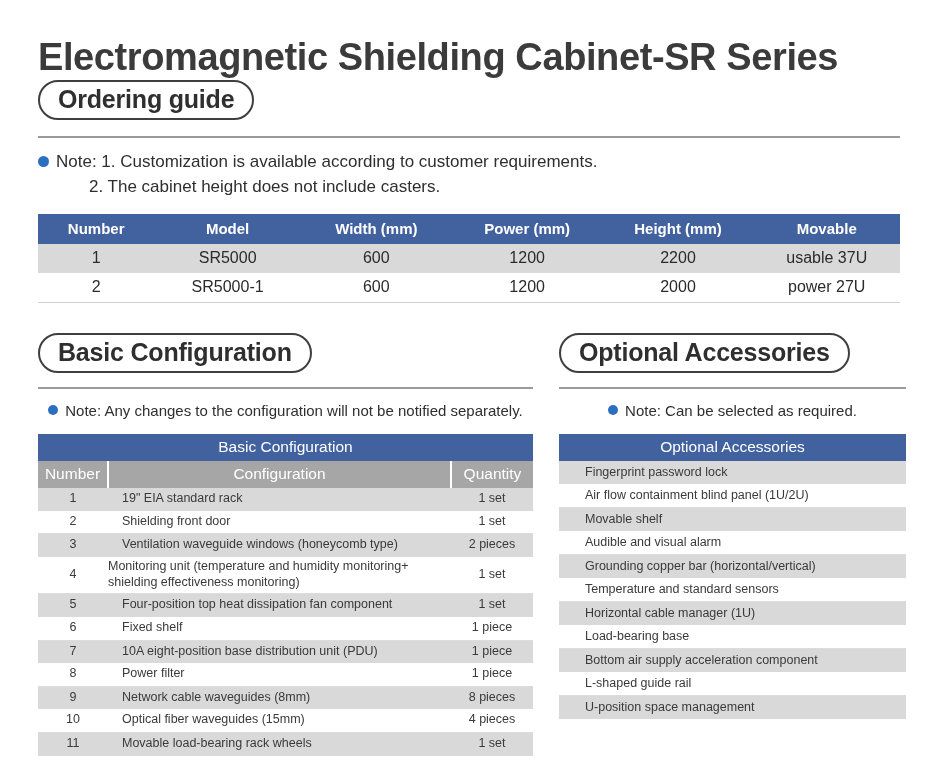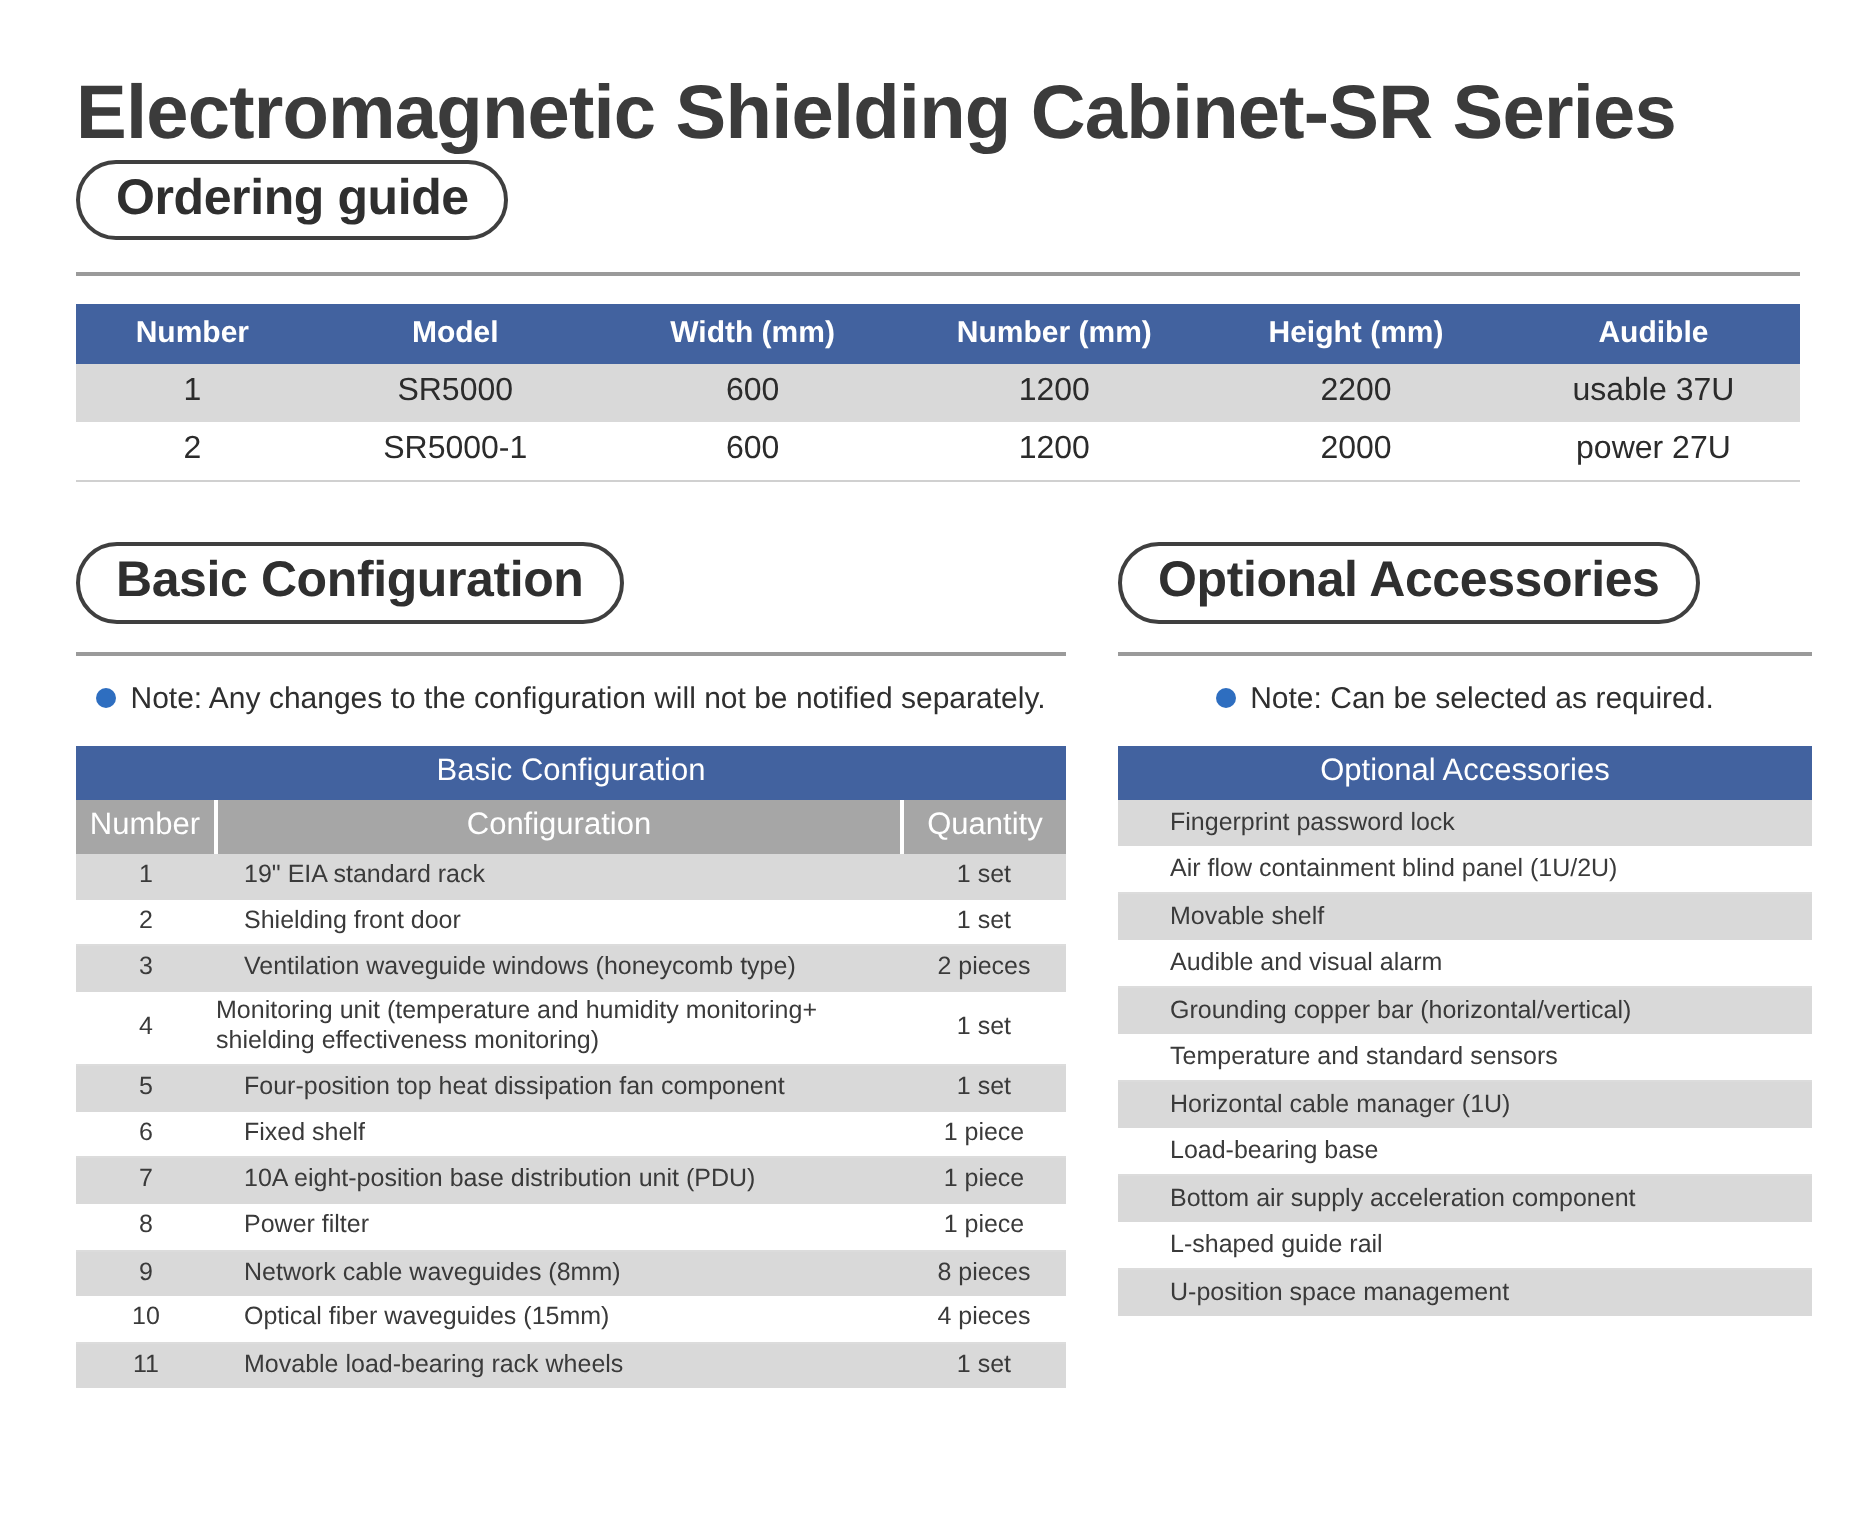--- a/index.html
+++ b/index.html
@@ -175,38 +175,45 @@
 
 <div class="page">
 
   <div class="main-title">Electromagnetic Shielding Cabinet-SR Series</div>
 
   <div class="pill-wrap-ordering">
     <span class="pill">Ordering guide</span>
   </div>
   <div class="rule"></div>
 
+  <div class="note">
+    <span class="bullet"></span>
+    <span class="note-lines">
+      <span>Note: 1. Customization is available according to customer requirements.</span>
+      <span class="note-line2">2. The cabinet height does not include casters.</span>
+    </span>
+  </div>
 
   <table class="tbl-spec">
     <colgroup>
       <col style="width:13.5%">
         <col style="width:17%">
         <col style="width:17.5%">
       <col style="width:17.5%">
         <col style="width:17.5%">
         <col style="width:17%">
     </colgroup>
     <thead>
       <tr>
         <th>Number</th>
         <th>Model</th>
         <th>Width (mm)</th>
-        <th>Number (mm)</th>
+        <th>Power (mm)</th>
         <th>Height (mm)</th>
-        <th>Audible</th>
+        <th>Movable</th>
       </tr>
     </thead>
     <tbody>
       <tr>
         <td>1</td>
         <td>SR5000</td>
         <td>600</td>
         <td>1200</td>
         <td>2200</td>
         <td>usable 37U</td>

